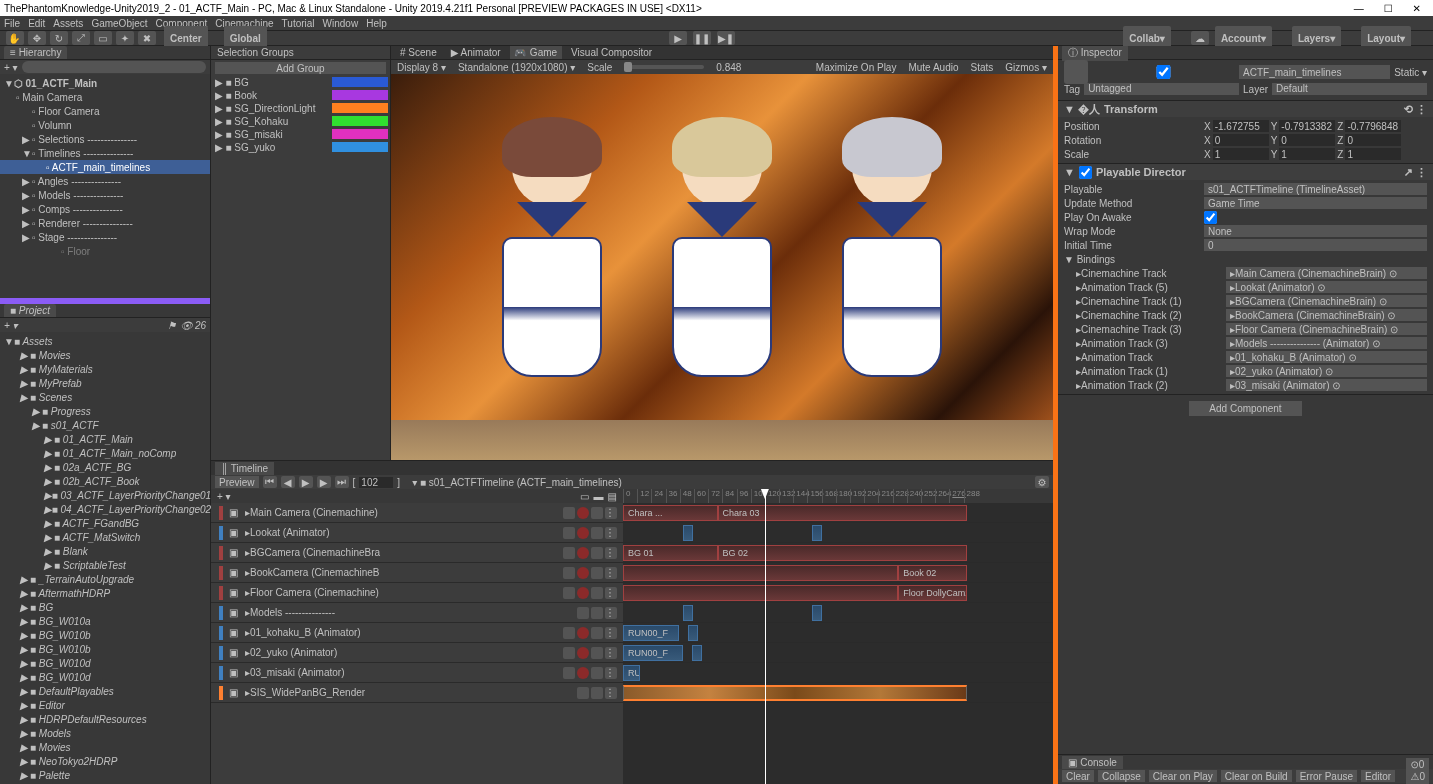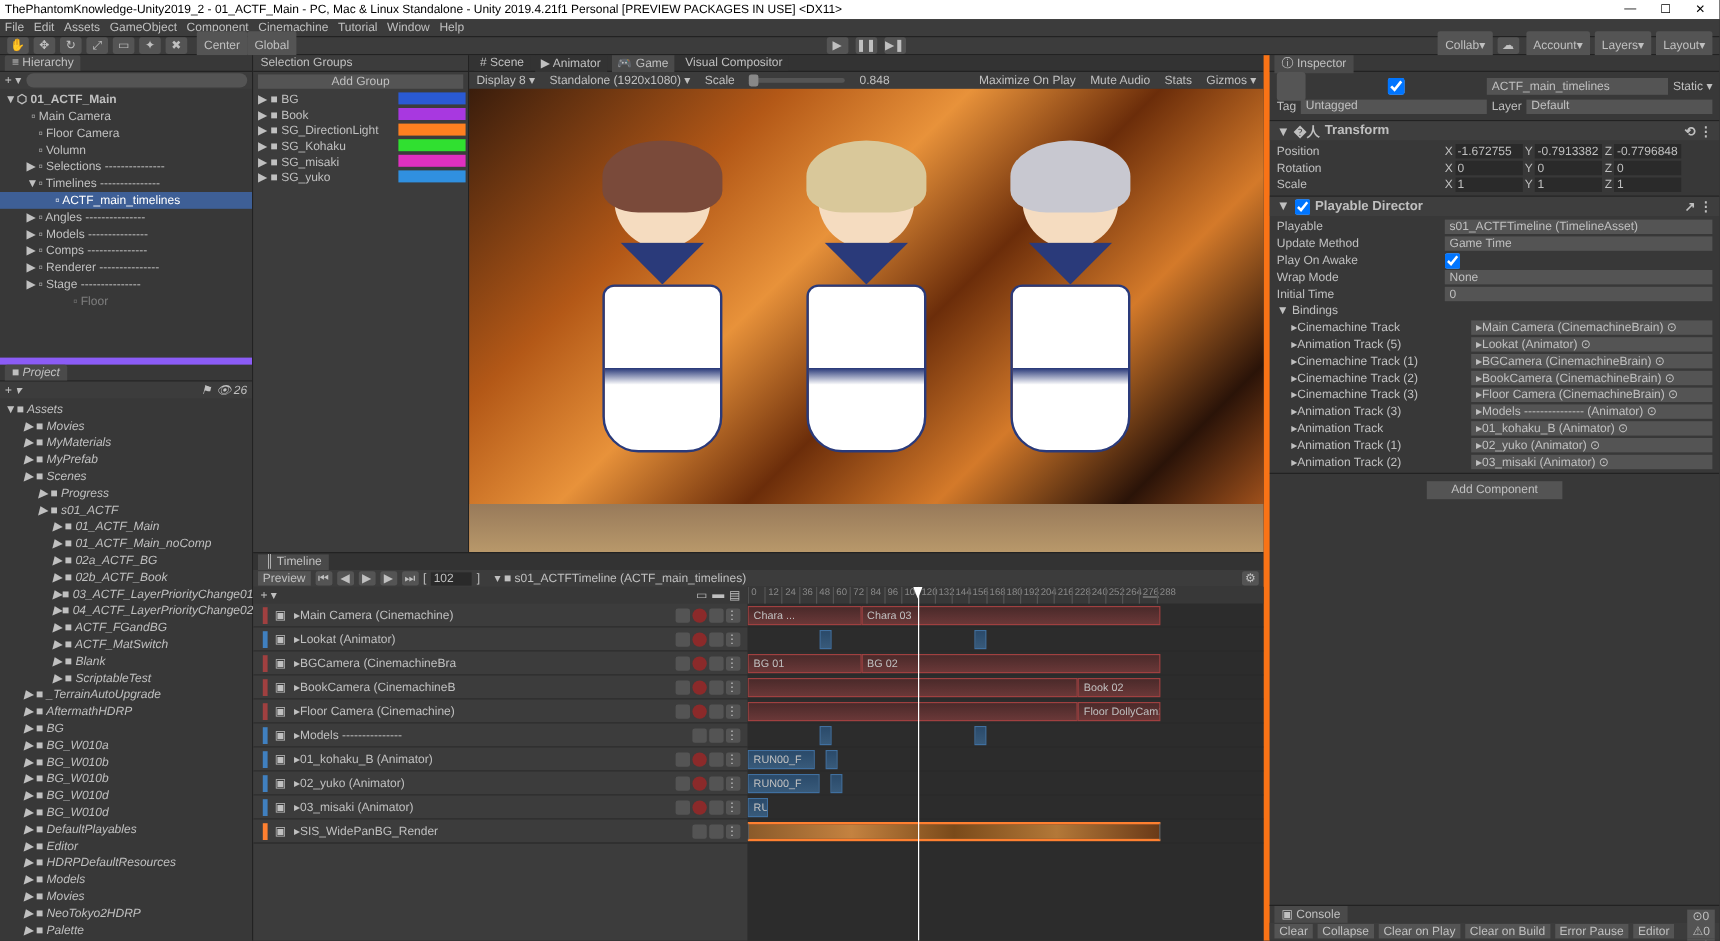--- a/index.html
+++ b/index.html
@@ -4,21 +4,21 @@
 <style>
 * { margin: 0; padding: 0; box-sizing: border-box; font-family: Arial, sans-serif; }
 body { background: #383838; color: #c0c0c0; font-size: 10px; width: 1433px; height: 784px; overflow: hidden; }
 .titlebar { background: #fff; height: 16px; display: flex; align-items: center; padding: 0 4px; color: #000; font-size: 10px; }
 .titlebar .win-controls { margin-left: auto; display: flex; gap: 20px; padding-right: 8px; }
 .menubar { background: #3c3c3c; height: 14px; display: flex; align-items: center; padding: 0 4px; gap: 8px; font-size: 10px; }
 .menubar span { cursor: pointer; }
 .toolbar { background: #3c3c3c; height: 16px; display: flex; align-items: center; padding: 0 6px; border-top: 1px solid #222; border-bottom: 1px solid #222; }
 .toolbar .btn { display: inline-flex; align-items: center; justify-content: center; width: 18px; height: 14px; background: #545454; margin-right: 2px; border-radius: 2px; cursor: pointer; }
 .toolbar .gg { display: flex; gap: 2px; margin-right: 6px; }
-.toolbar .label-btn { background: #545454; padding: 12px 6px; height: 14px; border-radius: 2px; display: flex; align-items: center; margin-right: 0; }
+.toolbar .label-btn { background: #545454; padding: 12px 6px; height: 14px; border-radius: 2px; display: flex; align-items: center; margin-right: 16px; font-weight: bold; }
 .toolbar .play-group { margin-left: auto; margin-right: auto; display: flex; gap: 4px; }
 .toolbar .right-group { display: flex; gap: 4px; align-items: center; }
 .main-area { display: flex; height: 738px; }
 .left-col { width: 211px; display: flex; flex-direction: column; background: #383838; border-right: 1px solid #222; }
 .panel-header { background: #383838; height: 14px; display: flex; align-items: center; padding: 0 4px; font-size: 10px; border-bottom: 1px solid #222; }
 .panel-header .tab { background: #4a4a4a; padding: 1px 6px; border-radius: 2px 2px 0 0; }
 .hierarchy { height: 378px; overflow: hidden; }
 .hierarchy .add-row { height: 14px; display: flex; align-items: center; padding: 0 4px; background: #3c3c3c; }
 .hierarchy .search { background: #545454; height: 12px; flex: 1; border-radius: 6px; margin-left: 4px; }
 .tree { padding: 2px 0; font-size: 10px; }
@@ -157,21 +157,21 @@
     <div class="hierarchy">
       <div class="panel-header">
         <span class="tab">≡ <span>Hierarchy</span></span>
       </div>
       <div class="add-row">
         <span>+ ▾</span>
         <div class="search"></div>
       </div>
       <div class="tree" id="hierarchy-tree">
           <div class="tree-item scene-root"><span class="arrow">▼</span>⬡ 01_ACTF_Main</div>
-          <div class="tree-item" style="padding-left: 16px;"><span class="arrow"></span>▫ Main Camera</div>
+          <div class="tree-item" style="padding-left: 6px;"><span class="arrow"></span>▫ Main Camera</div>
           <div class="tree-item" style="padding-left: 22px;"><span class="arrow"></span>▫ Floor Camera</div>
           <div class="tree-item" style="padding-left: 22px;"><span class="arrow"></span>▫ Volumn</div>
           <div class="tree-item" style="padding-left: 22px;"><span class="arrow">▶</span>▫ Selections ---------------</div>
           <div class="tree-item" style="padding-left: 22px;"><span class="arrow">▼</span>▫ Timelines ---------------</div>
           <div class="tree-item sel" style="padding-left: 36px;"><span class="arrow"></span>▫ ACTF_main_timelines</div>
           <div class="tree-item" style="padding-left: 22px;"><span class="arrow">▶</span>▫ Angles ---------------</div>
           <div class="tree-item" style="padding-left: 22px;"><span class="arrow">▶</span>▫ Models ---------------</div>
           <div class="tree-item" style="padding-left: 22px;"><span class="arrow">▶</span>▫ Comps ---------------</div>
           <div class="tree-item" style="padding-left: 22px;"><span class="arrow">▶</span>▫ Renderer ---------------</div>
           <div class="tree-item" style="padding-left: 22px;"><span class="arrow">▶</span>▫ Stage ---------------</div>

